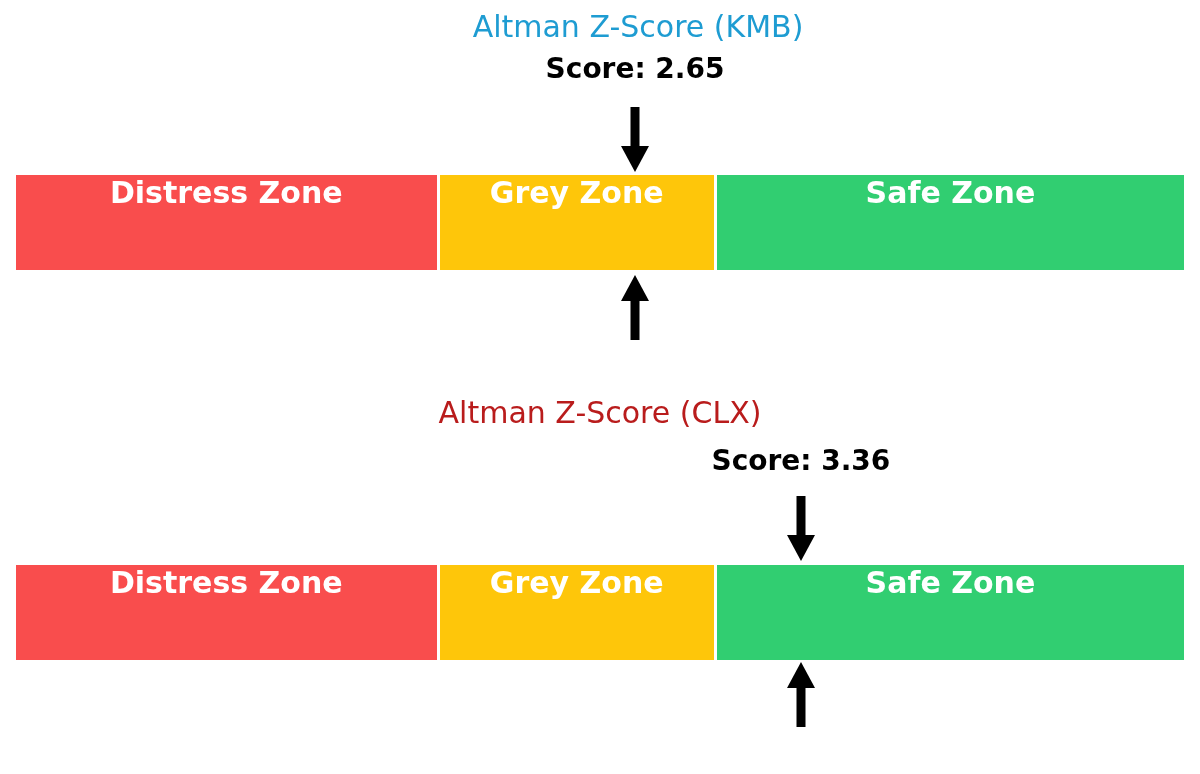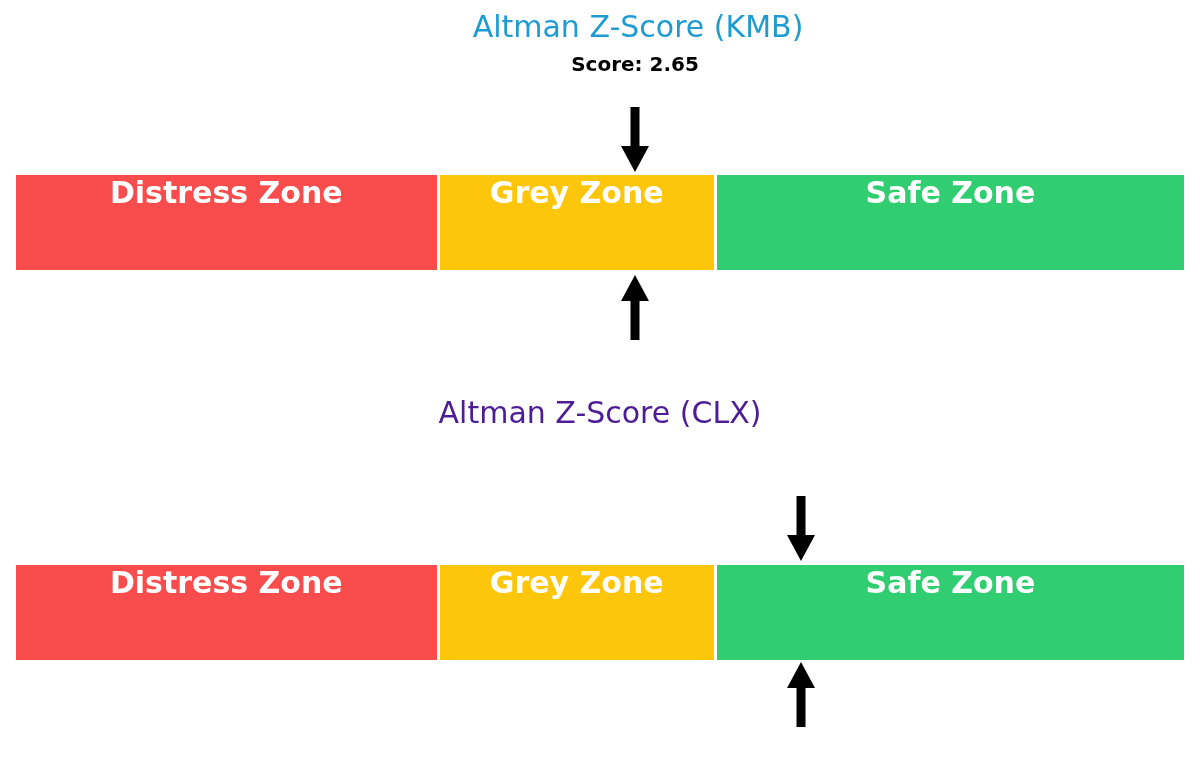--- a/index.html
+++ b/index.html
@@ -3,21 +3,21 @@
 <meta charset="utf-8">
 <style>
   html,body{margin:0;padding:0;background:#ffffff;}
   .canvas{position:relative;width:1200px;height:774px;background:#ffffff;
           font-family:"DejaVu Sans","Liberation Sans",sans-serif;overflow:hidden;}
   .chart{position:absolute;left:0;top:0;width:100%;height:100%;}
   .chart-title{position:absolute;left:0;width:100%;text-align:center;
                font-size:30px;font-weight:400;color:#1E9CD2;margin:0;line-height:1.2;}
   .band{position:absolute;left:16px;top:0;width:1168px;height:100%;}
   .score-label{position:absolute;transform:translateX(-50%);
-               font-size:20px;font-weight:700;color:#000;white-space:nowrap;line-height:1.15;}
+               font-size:28px;font-weight:700;color:#000;white-space:nowrap;line-height:1.15;}
   .arrow{position:absolute;transform:translateX(-50%);width:30px;height:65px;color:#000;}
   .arrow svg{display:block;width:100%;height:100%;}
   .bar{position:absolute;left:0;width:100%;height:95px;display:flex;gap:3px;}
   .zone{flex:1 0 0;display:flex;justify-content:center;}
   .zone-label{color:#ffffff;font-weight:700;font-size:30px;white-space:nowrap;}
 
   
   .c0 .chart-title{top:9px;margin-left:38px;}
   .c0 .score-label{top:53px;}
   .c0 .arrow-down{top:107px;}
@@ -60,22 +60,23 @@
       <div class="arrow arrow-up" style="left: 53%; color: rgb(0, 0, 0);">
         <svg viewBox="0 0 30 65" xmlns="http://www.w3.org/2000/svg">
           <polygon points="15,0 1,26 29,26" fill="currentColor"></polygon>
           <rect x="10.5" y="24" width="9" height="41" fill="currentColor"></rect>
         </svg>
       </div>
     </div>
   </section>
 
   <section class="chart c1">
-    <h2 class="chart-title" style="color: #4c1d95;">Altman Z-Score (CLX)</h2>
+    <h2 class="chart-title" style="color: #b91c1c;">Altman Z-Score (CLX)</h2>
     <div class="band">
+      <div class="score-label" style="left: 67.2%; color: rgb(0, 0, 0);">Score: 3.36</div>
       <div class="arrow arrow-down" style="left: 67.2%; color: rgb(0, 0, 0);">
         <svg viewBox="0 0 30 65" xmlns="http://www.w3.org/2000/svg">
           <rect x="10.5" y="0" width="9" height="41" fill="currentColor"></rect>
           <polygon points="1,39 29,39 15,65" fill="currentColor"></polygon>
         </svg>
       </div>
       <div class="bar">
         <div class="zone" style="flex-grow: 1.81; background: rgb(249, 77, 77);">
           <span class="zone-label" style="color: rgb(255, 255, 255);">Distress Zone</span>
         </div>

